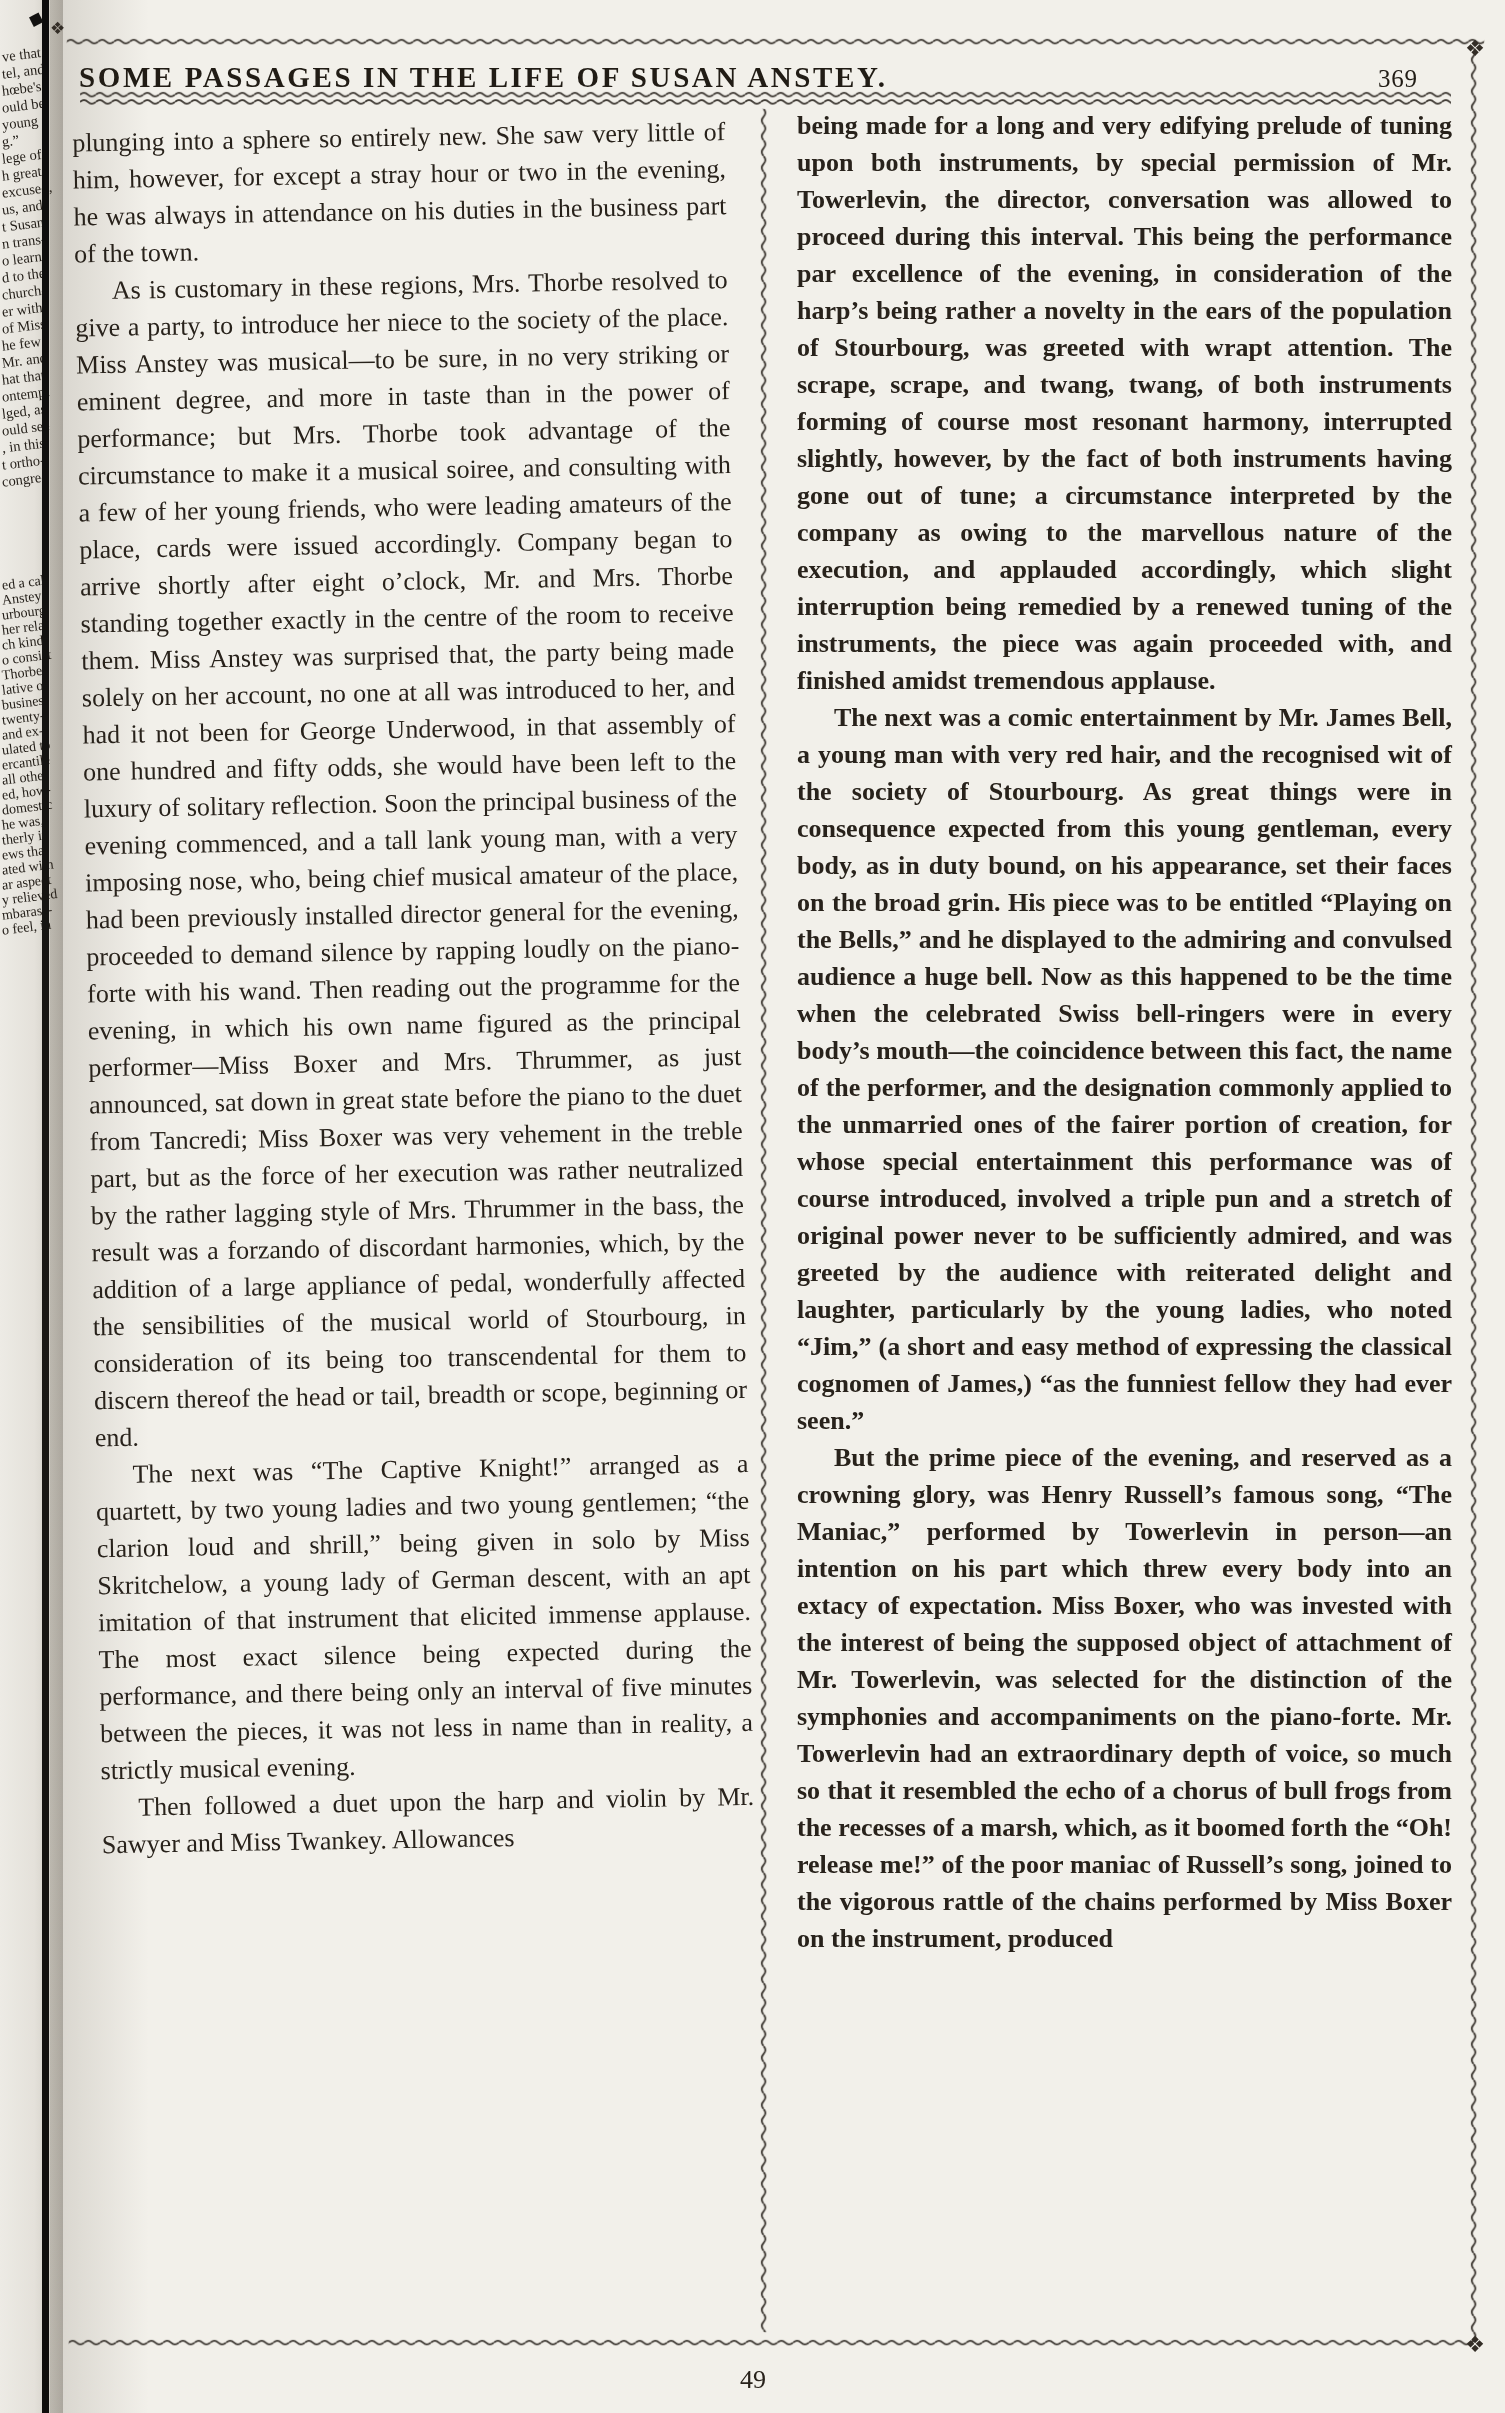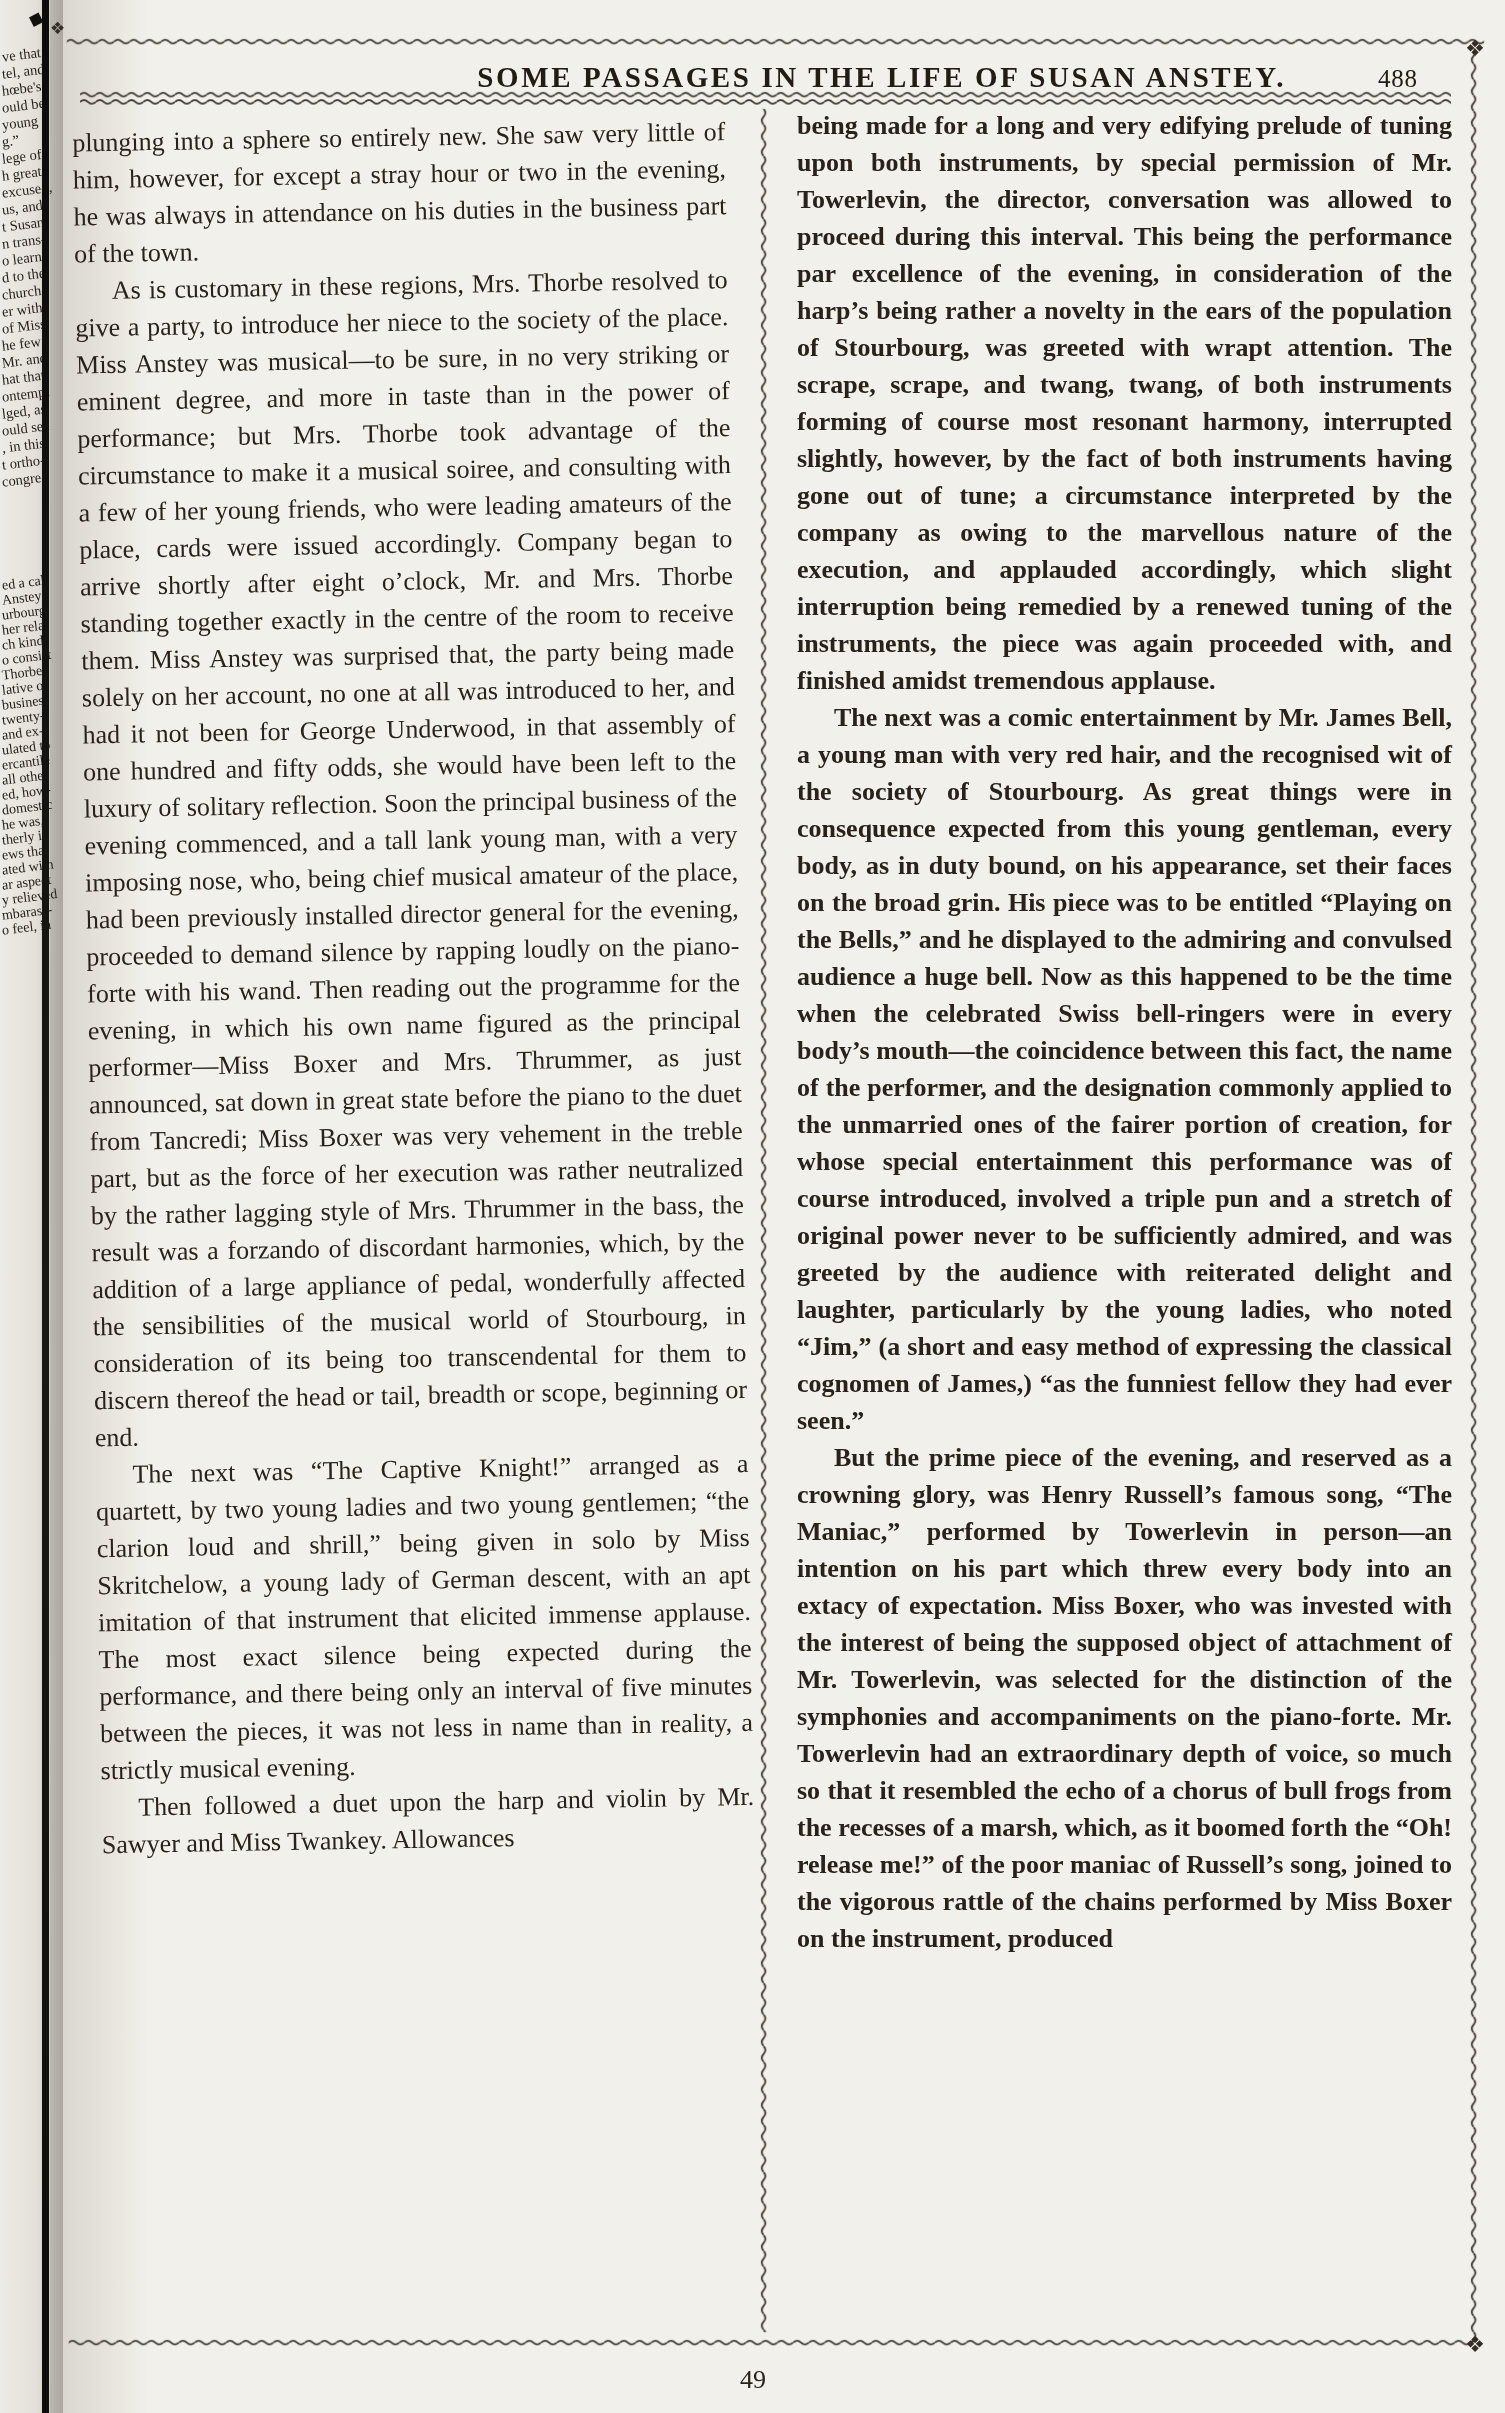--- a/index.html
+++ b/index.html
@@ -47,21 +47,21 @@
     font-size: 22.4px; line-height: 1;
   }
   .orn-tl { left: 50px; top: 20px; font-size: 17px; }
   .orn-tr { left: 1465px; top: 37px; }
   .orn-br { left: 1465px; top: 2333px; }
   .orn-spine { left: 29px; top: 8px; color: #121110; font-size: 20px; transform: rotate(18deg); }
 
   
   .header-title {
     position: absolute; left: 79px; top: 61px; width: 1207px;
-    text-align: right;
+    text-align: left;
     font-size: 29px; font-weight: bold; letter-spacing: 2.6px;
     color: #211c15;
   }
   .header-pagenum {
     position: absolute; left: 1378px; top: 65px;
     font-size: 25px; letter-spacing: 0.7px; color: #211c15;
   }
 
   
   .col {
@@ -180,21 +180,21 @@
   <svg class="rule" style="left:759px; top:103px;" width="9.2" height="2235" viewBox="0 0 14 3388">
       <rect width="14" height="3388" fill="url(#wv)"></rect>
     </svg>
 
   <span class="orn orn-tl">❖</span>
   <span class="orn orn-tr">❖</span>
   <span class="orn orn-br">❖</span>
   <span class="orn orn-spine">◆</span>
 
   <div class="header-title">SOME PASSAGES IN THE LIFE OF SUSAN ANSTEY.</div>
-  <div class="header-pagenum">488</div>
+  <div class="header-pagenum">369</div>
 
   <div class="col col-left">
       <p>plunging into a sphere so entirely new.  She saw very little of him, however, for except a stray hour or two in the evening, he was always in attendance on his duties in the business part of the town.</p>
       <p>As is customary in these regions, Mrs. Thorbe resolved to give a party, to introduce her niece to the society of the place.  Miss Anstey was musical—to be sure, in no very striking or eminent degree, and more in taste than in the power of performance; but Mrs. Thorbe took advantage of the circumstance to make it a musical soiree, and consulting with a few of her young friends, who were leading amateurs of the place, cards were issued accordingly.  Company began to arrive shortly after eight o’clock, Mr. and Mrs. Thorbe standing together exactly in the centre of the room to receive them.  Miss Anstey was surprised that, the party being made solely on her account, no one at all was introduced to her, and had it not been for George Underwood, in that assembly of one hundred and fifty odds, she would have been left to the luxury of solitary reflection.  Soon the principal business of the evening commenced, and a tall lank young man, with a very imposing nose, who, being chief musical amateur of the place, had been previously installed director general for the evening, proceeded to demand silence by rapping loudly on the piano-forte with his wand.  Then reading out the programme for the evening, in which his own name figured as the principal performer—Miss Boxer and Mrs. Thrummer, as just announced, sat down in great state before the piano to the duet from Tancredi; Miss Boxer was very vehement in the treble part, but as the force of her execution was rather neutralized by the rather lagging style of Mrs. Thrummer in the bass, the result was a forzando of discordant harmonies, which, by the addition of a large appliance of pedal, wonderfully affected the sensibilities of the musical world of Stourbourg, in consideration of its being too transcendental for them to discern thereof the head or tail, breadth or scope, beginning or end.</p>
       <p>The next was “The Captive Knight!” arranged as a quartett, by two young ladies and two young gentlemen; “the clarion loud and shrill,” being given in solo by Miss Skritchelow, a young lady of German descent, with an apt imitation of that instrument that elicited immense applause.  The most exact silence being expected during the performance, and there being only an interval of five minutes between the pieces, it was not less in name than in reality, a strictly musical evening.</p>
       <p>Then followed a duet upon the harp and violin by Mr. Sawyer and Miss Twankey.  Allowances</p>
     </div>
   <div class="col col-right">
       <p>being made for a long and very edifying prelude of tuning upon both instruments, by special permission of Mr. Towerlevin, the director, conversation was allowed to proceed during this interval.  This being the performance par excellence of the evening, in consideration of the harp’s being rather a novelty in the ears of the population of Stourbourg, was greeted with wrapt attention.  The scrape, scrape, and twang, twang, of both instruments forming of course most resonant harmony, interrupted slightly, however, by the fact of both instruments having gone out of tune; a circumstance interpreted by the company as owing to the marvellous nature of the execution, and applauded accordingly, which slight interruption being remedied by a renewed tuning of the instruments, the piece was again proceeded with, and finished amidst tremendous applause.</p>
       <p>The next was a comic entertainment by Mr. James Bell, a young man with very red hair, and the recognised wit of the society of Stourbourg.  As great things were in consequence expected from this young gentleman, every body, as in duty bound, on his appearance, set their faces on the broad grin.  His piece was to be entitled “Playing on the Bells,” and he displayed to the admiring and convulsed audience a huge bell.  Now as this happened to be the time when the celebrated Swiss bell-ringers were in every body’s mouth—the coincidence between this fact, the name of the performer, and the designation commonly applied to the unmarried ones of the fairer portion of creation, for whose special entertainment this performance was of course introduced, involved a triple pun and a stretch of original power never to be sufficiently admired, and was greeted by the audience with reiterated delight and laughter, particularly by the young ladies, who noted “Jim,” (a short and easy method of expressing the classical cognomen of James,) “as the funniest fellow they had ever seen.”</p>

